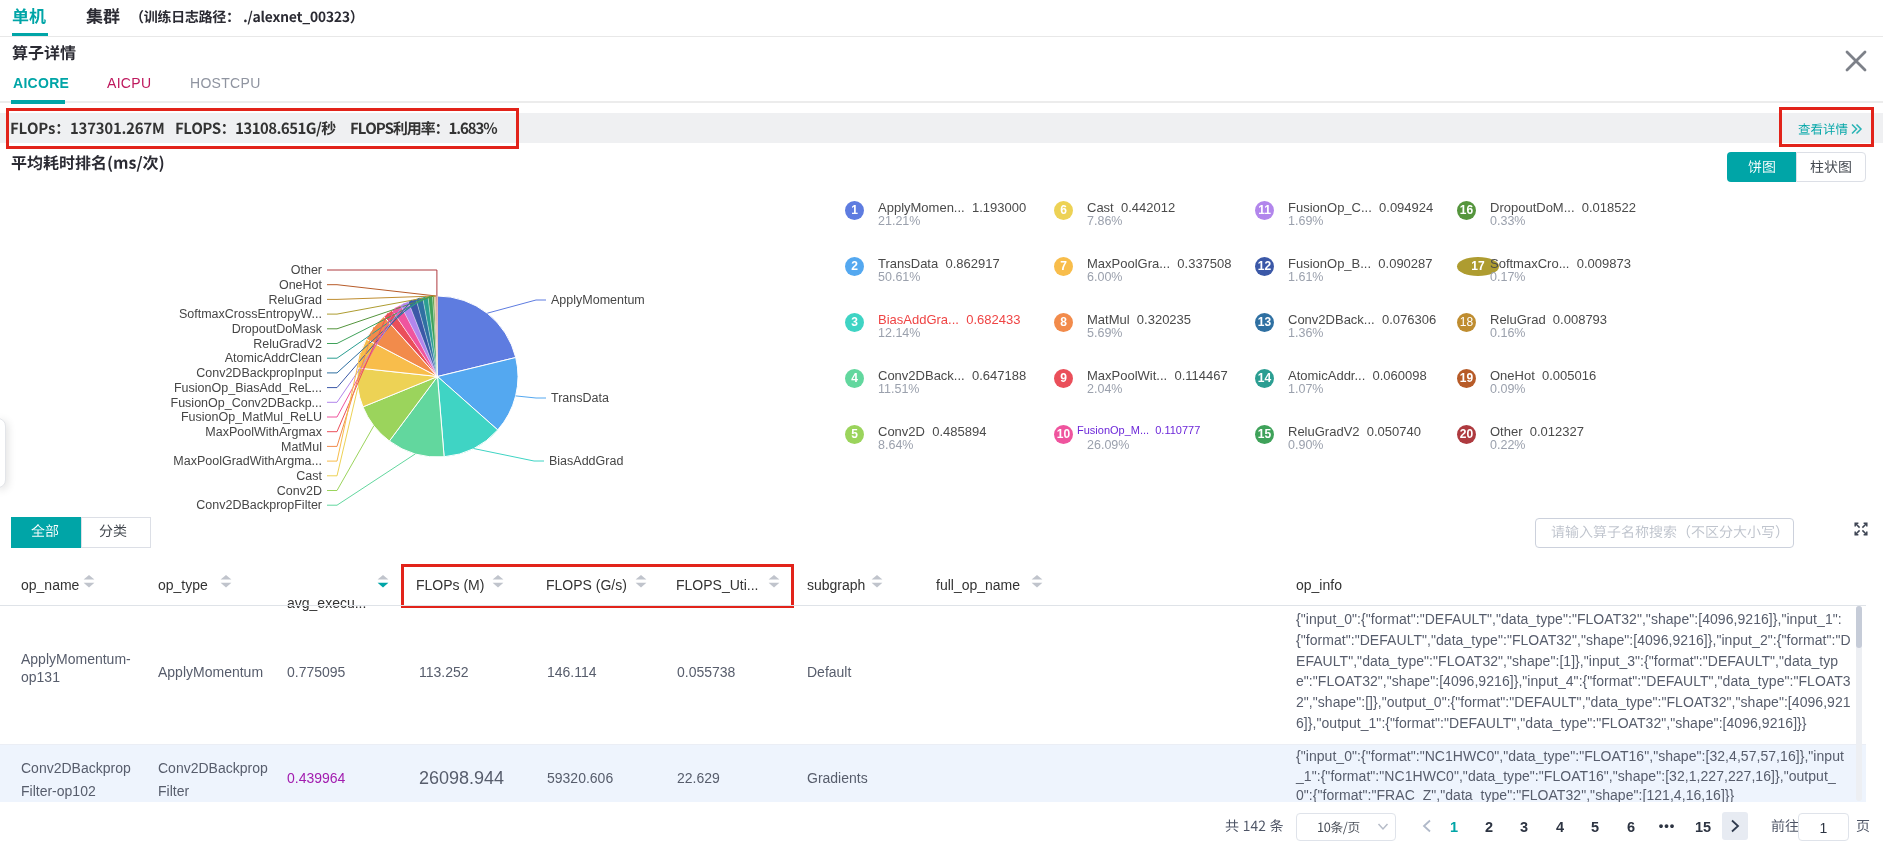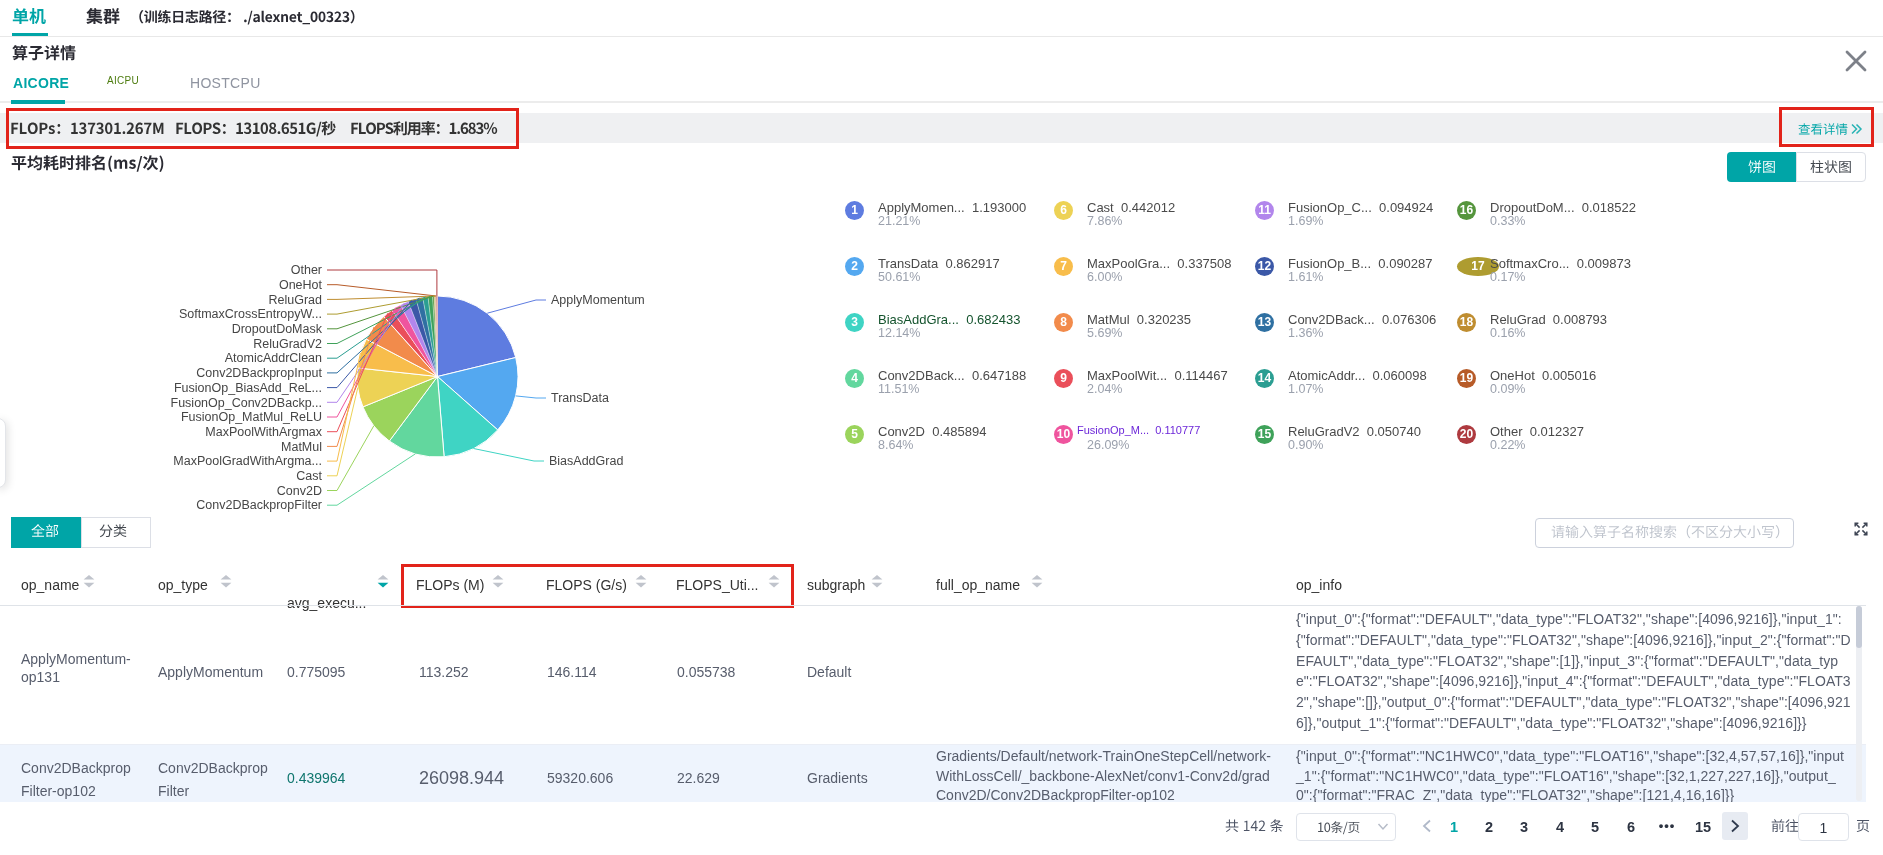--- a/index.html
+++ b/index.html
@@ -17,21 +17,21 @@
 <svg style="position:absolute;left:130px;top:10px;overflow:visible" width="235" height="18">
       <path transform="translate(0,12.0)" fill="#2b2b33" d="M9.3 -5.3C9.3 -2.3 10.5 -0.1 12.0 1.4L13.4 0.8C12.0 -0.7 10.9 -2.6 10.9 -5.3C10.9 -8.0 12.0 -9.9 13.4 -11.5L12.0 -12.0C10.5 -10.6 9.3 -8.3 9.3 -5.3Z M22.4 -10.7V-0.6H23.9V-10.7ZM25.2 -11.6V1.1H26.9V-11.6ZM14.7 -10.6C15.6 -10.0 16.7 -9.0 17.3 -8.4L18.4 -9.6C17.8 -10.2 16.6 -11.1 15.8 -11.8ZM14.2 -7.6V-6.0H15.8V-1.5C15.8 -0.8 15.4 -0.3 15.1 0.0C15.4 0.2 15.8 0.8 16.0 1.2C16.2 0.8 16.6 0.4 18.9 -1.7C18.7 -1.0 18.4 -0.3 18.0 0.3C18.5 0.5 19.2 0.9 19.6 1.2C21.0 -1.0 21.2 -3.9 21.2 -6.6V-11.5H19.5V-6.6C19.5 -5.0 19.4 -3.4 19.0 -1.9C18.8 -2.2 18.6 -2.8 18.4 -3.2L17.4 -2.3V-7.6Z M27.9 -1.1 28.3 0.6C29.5 0.1 30.9 -0.6 32.3 -1.3L32.1 -2.5C30.5 -2.0 28.9 -1.4 27.9 -1.1ZM38.2 -2.6C38.7 -1.6 39.3 -0.3 39.6 0.5L41.0 -0.2C40.7 -1.0 40.0 -2.3 39.5 -3.2ZM33.8 -3.2C33.4 -2.3 32.7 -1.0 31.9 -0.3C32.2 -0.0 32.8 0.4 33.1 0.6C33.9 -0.2 34.7 -1.6 35.3 -2.8ZM28.3 -5.8C28.5 -5.9 28.8 -6.0 29.8 -6.1C29.4 -5.4 29.1 -4.9 28.9 -4.7C28.5 -4.2 28.2 -3.9 27.9 -3.8C28.1 -3.4 28.3 -2.8 28.4 -2.4V-2.4L28.4 -2.4C28.7 -2.6 29.3 -2.8 32.3 -3.4C32.3 -3.8 32.3 -4.4 32.4 -4.8L30.5 -4.5C31.2 -5.6 32.0 -6.9 32.6 -8.1L31.2 -8.9C31.1 -8.4 30.8 -8.0 30.6 -7.5L29.7 -7.4C30.4 -8.6 31.0 -10.0 31.4 -11.3L29.9 -12.0C29.5 -10.4 28.8 -8.6 28.5 -8.1C28.2 -7.7 28.0 -7.4 27.7 -7.3C27.9 -6.9 28.2 -6.1 28.3 -5.8L28.3 -5.8ZM32.8 -8.0V-6.4H33.6L33.6 -6.2C33.3 -5.5 33.1 -5.1 32.8 -5.0C32.9 -4.6 33.2 -3.9 33.3 -3.6C33.4 -3.7 34.0 -3.8 34.6 -3.8H36.1V-0.5C36.1 -0.4 36.0 -0.3 35.8 -0.3C35.7 -0.3 35.0 -0.3 34.4 -0.3C34.6 0.1 34.8 0.8 34.9 1.2C35.9 1.2 36.6 1.2 37.1 0.9C37.6 0.7 37.7 0.3 37.7 -0.5V-3.8H40.3V-5.3H37.7V-8.0H35.7L36.0 -8.9H40.5V-10.5H36.4L36.7 -11.8L35.1 -12.0C35.0 -11.5 34.9 -11.0 34.8 -10.5H32.6V-8.9H34.4L34.1 -8.0ZM34.7 -5.3 35.2 -6.4H36.1V-5.3Z M45.0 -4.7H51.3V-1.5H45.0ZM45.0 -6.3V-9.4H51.3V-6.3ZM43.3 -11.0V1.1H45.0V0.2H51.3V1.1H53.1V-11.0Z M58.5 -3.7V-1.0C58.5 0.6 59.0 1.1 61.0 1.1C61.4 1.1 63.2 1.1 63.6 1.1C65.2 1.1 65.7 0.5 65.9 -1.4C65.4 -1.5 64.7 -1.7 64.4 -2.0C64.3 -0.6 64.2 -0.4 63.5 -0.4C63.0 -0.4 61.5 -0.4 61.1 -0.4C60.3 -0.4 60.2 -0.5 60.2 -1.0V-3.7ZM65.1 -3.1C65.7 -2.0 66.4 -0.4 66.7 0.5L68.3 -0.1C68.0 -1.1 67.2 -2.6 66.6 -3.7ZM56.6 -3.6C56.4 -2.5 56.0 -1.2 55.4 -0.3L56.9 0.5C57.5 -0.5 57.9 -1.9 58.2 -3.1ZM60.1 -4.3C61.2 -3.7 62.5 -2.6 63.1 -1.9L64.3 -3.0C63.7 -3.7 62.4 -4.6 61.4 -5.2H67.3V-6.8H62.7V-8.6H68.2V-10.2H62.7V-11.9H61.0V-10.2H55.6V-8.6H61.0V-6.8H56.5V-5.2H61.1Z M71.1 -9.9H73.0V-8.1H71.1ZM69.0 -0.9 69.3 0.7C70.9 0.4 73.0 -0.2 75.0 -0.6L74.8 -2.1L73.1 -1.8V-3.6H74.7V-4.0C74.9 -3.8 75.1 -3.4 75.2 -3.2L75.5 -3.4V1.2H77.1V0.7H79.7V1.2H81.3V-3.4L81.4 -3.4C81.6 -3.8 82.1 -4.5 82.4 -4.8C81.3 -5.2 80.3 -5.7 79.5 -6.4C80.3 -7.4 81.0 -8.7 81.4 -10.2L80.4 -10.6L80.1 -10.6H78.1C78.2 -10.9 78.4 -11.2 78.5 -11.5L76.9 -11.9C76.4 -10.4 75.6 -8.9 74.5 -7.9V-11.4H69.7V-6.7H71.7V-1.4L71.0 -1.3V-5.7H69.6V-1.0ZM77.1 -0.7V-2.6H79.7V-0.7ZM79.4 -9.1C79.1 -8.6 78.8 -8.0 78.4 -7.5C78.0 -8.0 77.6 -8.5 77.3 -8.9L77.4 -9.1ZM76.7 -4.0C77.3 -4.3 77.9 -4.8 78.4 -5.2C78.9 -4.8 79.5 -4.3 80.2 -4.0ZM77.4 -6.4C76.6 -5.7 75.7 -5.1 74.7 -4.6V-5.1H73.1V-6.7H74.5V-7.6C74.9 -7.4 75.4 -6.9 75.7 -6.7C76.0 -6.9 76.2 -7.3 76.5 -7.6C76.7 -7.2 77.0 -6.8 77.4 -6.4Z M85.7 -11.9C85.1 -10.9 83.8 -9.8 82.7 -9.1C83.0 -8.8 83.4 -8.1 83.6 -7.7C84.9 -8.6 86.3 -9.9 87.2 -11.2ZM87.8 -11.2V-9.7H92.5C91.1 -8.2 88.8 -6.9 86.6 -6.2C86.9 -5.9 87.4 -5.2 87.6 -4.8C89.0 -5.3 90.3 -6.0 91.6 -6.8C92.8 -6.2 94.2 -5.4 94.9 -4.9L95.8 -6.3C95.2 -6.7 94.0 -7.3 92.9 -7.8C93.8 -8.6 94.6 -9.5 95.2 -10.6L94.0 -11.3L93.7 -11.2ZM87.8 -4.7V-3.2H90.6V-0.6H87.1V0.9H95.8V-0.6H92.3V-3.2H95.0V-4.7ZM86.0 -8.8C85.2 -7.4 83.8 -6.1 82.6 -5.2C82.8 -4.8 83.3 -3.9 83.4 -3.5C83.7 -3.8 84.2 -4.1 84.5 -4.5V1.3H86.3V-6.4C86.7 -7.0 87.1 -7.6 87.5 -8.2Z M99.5 -6.6C100.3 -6.6 100.9 -7.1 100.9 -7.9C100.9 -8.7 100.3 -9.2 99.5 -9.2C98.8 -9.2 98.2 -8.7 98.2 -7.9C98.2 -7.1 98.8 -6.6 99.5 -6.6ZM99.5 0.1C100.3 0.1 100.9 -0.4 100.9 -1.2C100.9 -2.0 100.3 -2.5 99.5 -2.5C98.8 -2.5 98.2 -2.0 98.2 -1.2C98.2 -0.4 98.8 0.1 99.5 0.1Z M115.4 0.2C116.1 0.2 116.7 -0.4 116.7 -1.1C116.7 -1.9 116.1 -2.5 115.4 -2.5C114.7 -2.5 114.1 -1.9 114.1 -1.1C114.1 -0.4 114.7 0.2 115.4 0.2Z M117.6 2.5H119.0L122.4 -11.3H121.1Z M125.6 0.2C126.5 0.2 127.2 -0.2 127.9 -0.8H128.0L128.1 0.0H129.8V-4.6C129.8 -6.8 128.8 -8.0 126.8 -8.0C125.6 -8.0 124.4 -7.6 123.5 -7.0L124.3 -5.6C125.0 -6.1 125.7 -6.4 126.4 -6.4C127.4 -6.4 127.7 -5.8 127.8 -5.0C124.6 -4.7 123.2 -3.8 123.2 -2.1C123.2 -0.8 124.2 0.2 125.6 0.2ZM126.2 -1.4C125.6 -1.4 125.2 -1.7 125.2 -2.3C125.2 -3.0 125.8 -3.5 127.8 -3.8V-2.2C127.3 -1.7 126.8 -1.4 126.2 -1.4Z M133.6 0.2C134.1 0.2 134.4 0.1 134.6 0.0L134.4 -1.5C134.2 -1.5 134.2 -1.5 134.1 -1.5C133.9 -1.5 133.7 -1.6 133.7 -2.1V-11.2H131.6V-2.2C131.6 -0.7 132.1 0.2 133.6 0.2Z M139.2 0.2C140.1 0.2 141.1 -0.1 141.9 -0.7L141.2 -1.9C140.6 -1.6 140.1 -1.4 139.5 -1.4C138.3 -1.4 137.4 -2.1 137.3 -3.3H142.1C142.2 -3.5 142.2 -3.9 142.2 -4.3C142.2 -6.5 141.1 -8.0 138.9 -8.0C137.1 -8.0 135.3 -6.5 135.3 -3.9C135.3 -1.3 137.0 0.2 139.2 0.2ZM137.2 -4.7C137.4 -5.9 138.1 -6.4 139.0 -6.4C140.0 -6.4 140.4 -5.8 140.4 -4.7Z M142.7 0.0H144.9L145.6 -1.4C145.8 -1.9 146.0 -2.4 146.2 -2.8H146.3C146.6 -2.4 146.8 -1.9 147.1 -1.4L147.9 0.0H150.2L147.7 -3.9L150.0 -7.8H147.9L147.2 -6.5C147.0 -6.0 146.8 -5.6 146.6 -5.1H146.6C146.3 -5.6 146.1 -6.0 145.9 -6.5L145.1 -7.8H142.9L145.2 -4.1Z M151.2 0.0H153.3V-5.4C153.8 -6.0 154.3 -6.3 154.9 -6.3C155.7 -6.3 156.0 -5.9 156.0 -4.6V0.0H158.0V-4.9C158.0 -6.9 157.3 -8.0 155.6 -8.0C154.6 -8.0 153.8 -7.5 153.1 -6.8H153.0L152.9 -7.8H151.2Z M163.3 0.2C164.3 0.2 165.3 -0.1 166.0 -0.7L165.3 -1.9C164.8 -1.6 164.2 -1.4 163.6 -1.4C162.4 -1.4 161.6 -2.1 161.4 -3.3H166.2C166.3 -3.5 166.3 -3.9 166.3 -4.3C166.3 -6.5 165.2 -8.0 163.1 -8.0C161.2 -8.0 159.4 -6.5 159.4 -3.9C159.4 -1.3 161.1 0.2 163.3 0.2ZM161.4 -4.7C161.5 -5.9 162.3 -6.4 163.1 -6.4C164.1 -6.4 164.6 -5.8 164.6 -4.7Z M170.6 0.2C171.3 0.2 171.9 0.0 172.3 -0.1L171.9 -1.6C171.7 -1.5 171.4 -1.4 171.2 -1.4C170.5 -1.4 170.1 -1.8 170.1 -2.7V-6.2H172.0V-7.8H170.1V-10.0H168.4L168.2 -7.8L166.9 -7.7V-6.2H168.0V-2.7C168.0 -1.0 168.8 0.2 170.6 0.2Z M172.5 2.2H180.0V1.0H172.5Z M184.0 0.2C186.2 0.2 187.6 -1.7 187.6 -5.2C187.6 -8.8 186.2 -10.6 184.0 -10.6C181.9 -10.6 180.5 -8.8 180.5 -5.2C180.5 -1.7 181.9 0.2 184.0 0.2ZM184.0 -1.4C183.1 -1.4 182.5 -2.3 182.5 -5.2C182.5 -8.1 183.1 -9.0 184.0 -9.0C184.9 -9.0 185.6 -8.1 185.6 -5.2C185.6 -2.3 184.9 -1.4 184.0 -1.4Z M192.0 0.2C194.1 0.2 195.5 -1.7 195.5 -5.2C195.5 -8.8 194.1 -10.6 192.0 -10.6C189.9 -10.6 188.5 -8.8 188.5 -5.2C188.5 -1.7 189.9 0.2 192.0 0.2ZM192.0 -1.4C191.1 -1.4 190.5 -2.3 190.5 -5.2C190.5 -8.1 191.1 -9.0 192.0 -9.0C192.9 -9.0 193.6 -8.1 193.6 -5.2C193.6 -2.3 192.9 -1.4 192.0 -1.4Z M199.7 0.2C201.7 0.2 203.3 -0.9 203.3 -2.8C203.3 -4.2 202.5 -5.0 201.3 -5.4V-5.4C202.4 -5.9 203.0 -6.7 203.0 -7.8C203.0 -9.6 201.7 -10.6 199.7 -10.6C198.4 -10.6 197.4 -10.1 196.5 -9.3L197.6 -8.0C198.2 -8.6 198.8 -8.9 199.6 -8.9C200.4 -8.9 200.9 -8.5 200.9 -7.6C200.9 -6.7 200.3 -6.1 198.4 -6.1V-4.6C200.7 -4.6 201.3 -3.9 201.3 -2.9C201.3 -2.0 200.6 -1.5 199.5 -1.5C198.6 -1.5 197.8 -1.9 197.2 -2.5L196.2 -1.2C197.0 -0.4 198.1 0.2 199.7 0.2Z M204.5 0.0H211.4V-1.7H209.2C208.7 -1.7 208.0 -1.7 207.5 -1.6C209.3 -3.5 210.9 -5.5 210.9 -7.4C210.9 -9.3 209.6 -10.6 207.6 -10.6C206.2 -10.6 205.3 -10.0 204.3 -9.0L205.5 -7.9C206.0 -8.4 206.6 -8.9 207.4 -8.9C208.4 -8.9 208.9 -8.3 208.9 -7.3C208.9 -5.7 207.3 -3.7 204.5 -1.2Z M215.7 0.2C217.6 0.2 219.3 -0.9 219.3 -2.8C219.3 -4.2 218.4 -5.0 217.3 -5.4V-5.4C218.3 -5.9 219.0 -6.7 219.0 -7.8C219.0 -9.6 217.6 -10.6 215.6 -10.6C214.4 -10.6 213.4 -10.1 212.5 -9.3L213.6 -8.0C214.2 -8.6 214.8 -8.9 215.5 -8.9C216.4 -8.9 216.9 -8.5 216.9 -7.6C216.9 -6.7 216.3 -6.1 214.4 -6.1V-4.6C216.6 -4.6 217.2 -3.9 217.2 -2.9C217.2 -2.0 216.5 -1.5 215.5 -1.5C214.5 -1.5 213.8 -1.9 213.2 -2.5L212.2 -1.2C212.9 -0.4 214.0 0.2 215.7 0.2Z M224.5 -5.3C224.5 -8.3 223.3 -10.6 221.8 -12.0L220.4 -11.5C221.8 -9.9 222.9 -8.0 222.9 -5.3C222.9 -2.6 221.8 -0.7 220.4 0.8L221.8 1.4C223.3 -0.1 224.5 -2.3 224.5 -5.3Z"></path>
     </svg>
 <svg style="position:absolute;left:12px;top:45px;overflow:visible" width="66" height="20">
       <path transform="translate(0,13.8)" fill="#2b2b33" d="M4.6 -7.1H11.7V-6.5H4.6ZM4.6 -5.4H11.7V-4.8H4.6ZM4.6 -8.7H11.7V-8.1H4.6ZM9.3 -13.7C9.0 -12.8 8.4 -12.0 7.8 -11.3V-12.5H4.2L4.6 -13.2L2.8 -13.7C2.3 -12.5 1.3 -11.3 0.3 -10.5C0.8 -10.3 1.5 -9.8 1.9 -9.5C2.3 -9.9 2.8 -10.4 3.3 -11.0H3.6C3.8 -10.7 4.1 -10.2 4.2 -9.9H2.6V-3.7H4.6V-2.7H0.8V-1.2H4.0C3.5 -0.7 2.5 -0.3 1.0 0.0C1.4 0.4 1.9 1.0 2.2 1.4C4.7 0.8 5.8 -0.1 6.3 -1.2H9.9V1.4H11.9V-1.2H15.3V-2.7H11.9V-3.7H13.7V-9.9H12.3L13.4 -10.3C13.2 -10.5 13.1 -10.8 12.8 -11.0H15.2V-12.5H10.8C10.9 -12.8 11.0 -13.0 11.1 -13.3ZM9.9 -2.7H6.5V-3.7H9.9ZM8.4 -9.9H4.9L6.0 -10.2C5.9 -10.5 5.7 -10.8 5.6 -11.0H7.6C7.4 -10.9 7.2 -10.7 7.0 -10.6C7.4 -10.4 8.0 -10.1 8.4 -9.9ZM8.9 -9.9C9.2 -10.2 9.6 -10.6 9.9 -11.0H10.7C11.1 -10.7 11.4 -10.2 11.6 -9.9Z M23.1 -8.9V-6.7H16.7V-4.7H23.1V-0.9C23.1 -0.6 23.0 -0.5 22.6 -0.5C22.3 -0.5 21.0 -0.5 19.9 -0.6C20.2 -0.0 20.6 0.8 20.7 1.4C22.2 1.4 23.3 1.4 24.1 1.1C24.8 0.8 25.1 0.2 25.1 -0.8V-4.7H31.3V-6.7H25.1V-7.9C26.9 -8.9 28.9 -10.3 30.2 -11.6L28.8 -12.8L28.3 -12.7H18.3V-10.8H26.2C25.3 -10.1 24.1 -9.4 23.1 -8.9Z M33.4 -12.2C34.3 -11.4 35.4 -10.4 36.0 -9.6L37.3 -11.1C36.7 -11.7 35.5 -12.7 34.6 -13.4ZM44.8 -13.7C44.6 -12.7 44.1 -11.5 43.7 -10.6H41.0L42.2 -11.1C42.0 -11.8 41.4 -12.8 40.9 -13.6L39.2 -13.0C39.6 -12.2 40.0 -11.3 40.3 -10.6H38.4V-8.9H41.9V-7.3H38.9V-5.6H41.9V-4.0H38.0V-2.5C37.9 -2.8 37.8 -3.1 37.8 -3.3L36.5 -2.3V-8.7H32.5V-6.8H34.7V-1.8C34.7 -0.9 34.2 -0.3 33.9 0.0C34.2 0.3 34.7 0.9 34.8 1.3C35.1 0.9 35.6 0.5 38.4 -1.7L38.1 -2.2H41.9V1.4H43.8V-2.2H47.4V-4.0H43.8V-5.6H46.7V-7.3H43.8V-8.9H47.1V-10.6H45.6C46.0 -11.4 46.4 -12.2 46.8 -13.1Z M48.9 -10.4C48.8 -9.1 48.6 -7.3 48.3 -6.2L49.7 -5.7C50.0 -7.0 50.2 -8.9 50.3 -10.3ZM55.8 -3.0H60.6V-2.3H55.8ZM55.8 -4.4V-5.1H60.6V-4.4ZM50.3 -13.6V1.4H52.0V-10.3C52.3 -9.6 52.5 -9.0 52.6 -8.5L53.9 -9.1L53.9 -9.2H57.2V-8.5H52.9V-7.2H63.5V-8.5H59.1V-9.2H62.5V-10.5H59.1V-11.1H63.0V-12.5H59.1V-13.6H57.2V-12.5H53.4V-11.1H57.2V-10.5H53.9V-9.3C53.7 -9.9 53.3 -10.7 53.0 -11.4L52.0 -11.0V-13.6ZM54.0 -6.5V1.4H55.8V-1.0H60.6V-0.4C60.6 -0.2 60.5 -0.2 60.3 -0.2C60.1 -0.2 59.3 -0.2 58.7 -0.2C58.9 0.3 59.1 1.0 59.2 1.4C60.3 1.4 61.1 1.4 61.6 1.2C62.2 0.9 62.4 0.4 62.4 -0.4V-6.5Z"></path>
     </svg>
 <svg class="abs" style="left:1845px;top:50px" width="22" height="22">
       <path d="M2 2 L20 20 M20 2 L2 20" stroke="#7d8189" stroke-width="2.8" stroke-linecap="round"></path>
     </svg>
 <div class="t" style="left:13px;top:75px;font-size:14px;font-weight:bold;color:#00a5a7;letter-spacing:.3px">AICORE</div>
-<div class="t" style="left:107px;top:75px;font-size:10px;color:#4d7c0f;letter-spacing:.3px">AICPU</div>
+<div class="t" style="left:107px;top:75px;font-size:14px;color:#be185d;letter-spacing:.3px">AICPU</div>
 <div class="t" style="left:190px;top:75px;font-size:14px;color:#8f94a0;letter-spacing:.3px">HOSTCPU</div>
 <div class="abs" style="left:0;top:101px;width:1883px;height:2px;background:#ececec"></div>
 <div class="abs" style="left:11px;top:100px;width:54px;height:4px;background:#00a5a7"></div>
 <div class="abs" style="left:0;top:113px;width:1883px;height:30px;background:#eff0f2"></div>
 <svg style="position:absolute;left:10px;top:121px;overflow:visible" width="156" height="19">
       <path transform="translate(0,12.9)" fill="#333333" d="M1.4 0.0H3.6V-4.5H7.5V-6.4H3.6V-9.3H8.2V-11.1H1.4Z M9.9 0.0H16.6V-1.9H12.1V-11.1H9.9Z M22.7 0.2C25.7 0.2 27.7 -2.0 27.7 -5.6C27.7 -9.2 25.7 -11.3 22.7 -11.3C19.8 -11.3 17.8 -9.2 17.8 -5.6C17.8 -2.0 19.8 0.2 22.7 0.2ZM22.7 -1.7C21.1 -1.7 20.0 -3.2 20.0 -5.6C20.0 -8.0 21.1 -9.4 22.7 -9.4C24.4 -9.4 25.4 -8.0 25.4 -5.6C25.4 -3.2 24.4 -1.7 22.7 -1.7Z M29.6 0.0H31.8V-3.9H33.3C35.7 -3.9 37.6 -5.1 37.6 -7.6C37.6 -10.2 35.7 -11.1 33.3 -11.1H29.6ZM31.8 -5.7V-9.3H33.1C34.6 -9.3 35.4 -8.9 35.4 -7.6C35.4 -6.3 34.7 -5.7 33.2 -5.7Z M41.6 0.2C43.8 0.2 44.9 -1.0 44.9 -2.4C44.9 -4.0 43.7 -4.6 42.6 -5.0C41.7 -5.3 40.9 -5.5 40.9 -6.1C40.9 -6.6 41.3 -7.0 42.0 -7.0C42.7 -7.0 43.2 -6.7 43.9 -6.2L44.8 -7.6C44.1 -8.1 43.2 -8.6 42.0 -8.6C40.1 -8.6 38.9 -7.5 38.9 -6.0C38.9 -4.6 40.0 -4.0 41.1 -3.6C42.0 -3.2 42.9 -3.0 42.9 -2.3C42.9 -1.8 42.5 -1.4 41.6 -1.4C40.9 -1.4 40.1 -1.8 39.4 -2.4L38.4 -1.0C39.2 -0.3 40.5 0.2 41.6 0.2Z M48.9 -7.0C49.7 -7.0 50.3 -7.6 50.3 -8.4C50.3 -9.3 49.7 -9.9 48.9 -9.9C48.1 -9.9 47.5 -9.3 47.5 -8.4C47.5 -7.6 48.1 -7.0 48.9 -7.0ZM48.9 0.1C49.7 0.1 50.3 -0.5 50.3 -1.3C50.3 -2.1 49.7 -2.7 48.9 -2.7C48.1 -2.7 47.5 -2.1 47.5 -1.3C47.5 -0.5 48.1 0.1 48.9 0.1Z M61.2 0.0H67.8V-1.8H65.7V-11.1H64.1C63.4 -10.7 62.7 -10.4 61.5 -10.2V-8.8H63.6V-1.8H61.2Z M72.6 0.2C74.7 0.2 76.5 -1.0 76.5 -3.0C76.5 -4.5 75.6 -5.4 74.3 -5.7V-5.8C75.5 -6.3 76.2 -7.2 76.2 -8.4C76.2 -10.3 74.7 -11.3 72.6 -11.3C71.3 -11.3 70.2 -10.8 69.2 -10.0L70.4 -8.6C71.0 -9.2 71.7 -9.6 72.5 -9.6C73.4 -9.6 74.0 -9.1 74.0 -8.2C74.0 -7.2 73.3 -6.5 71.3 -6.5V-4.9C73.7 -4.9 74.3 -4.2 74.3 -3.1C74.3 -2.1 73.5 -1.6 72.4 -1.6C71.4 -1.6 70.6 -2.1 69.9 -2.7L68.9 -1.3C69.7 -0.4 70.9 0.2 72.6 0.2Z M79.9 0.0H82.1C82.3 -4.3 82.7 -6.6 85.3 -9.8V-11.1H77.9V-9.3H82.9C80.8 -6.3 80.1 -3.9 79.9 0.0Z M89.8 0.2C91.9 0.2 93.7 -1.0 93.7 -3.0C93.7 -4.5 92.8 -5.4 91.5 -5.7V-5.8C92.7 -6.3 93.4 -7.2 93.4 -8.4C93.4 -10.3 91.9 -11.3 89.8 -11.3C88.5 -11.3 87.4 -10.8 86.4 -10.0L87.6 -8.6C88.2 -9.2 88.9 -9.6 89.7 -9.6C90.6 -9.6 91.2 -9.1 91.2 -8.2C91.2 -7.2 90.5 -6.5 88.5 -6.5V-4.9C90.9 -4.9 91.5 -4.2 91.5 -3.1C91.5 -2.1 90.7 -1.6 89.6 -1.6C88.6 -1.6 87.8 -2.1 87.1 -2.7L86.1 -1.3C86.9 -0.4 88.1 0.2 89.8 0.2Z M98.7 0.2C101.0 0.2 102.5 -1.8 102.5 -5.6C102.5 -9.4 101.0 -11.3 98.7 -11.3C96.5 -11.3 95.0 -9.4 95.0 -5.6C95.0 -1.8 96.5 0.2 98.7 0.2ZM98.7 -1.5C97.8 -1.5 97.1 -2.5 97.1 -5.6C97.1 -8.7 97.8 -9.6 98.7 -9.6C99.7 -9.6 100.4 -8.7 100.4 -5.6C100.4 -2.5 99.7 -1.5 98.7 -1.5Z M104.2 0.0H110.8V-1.8H108.7V-11.1H107.1C106.4 -10.7 105.7 -10.4 104.5 -10.2V-8.8H106.6V-1.8H104.2Z M114.0 0.2C114.7 0.2 115.3 -0.4 115.3 -1.2C115.3 -2.1 114.7 -2.7 114.0 -2.7C113.2 -2.7 112.6 -2.1 112.6 -1.2C112.6 -0.4 113.2 0.2 114.0 0.2Z M116.8 0.0H124.2V-1.9H121.8C121.3 -1.9 120.6 -1.8 120.0 -1.7C122.0 -3.7 123.7 -5.9 123.7 -7.9C123.7 -10.0 122.3 -11.3 120.2 -11.3C118.7 -11.3 117.7 -10.7 116.7 -9.6L117.9 -8.4C118.5 -9.0 119.1 -9.6 119.9 -9.6C121.0 -9.6 121.6 -8.9 121.6 -7.8C121.6 -6.1 119.8 -4.0 116.8 -1.3Z M129.5 0.2C131.4 0.2 133.0 -1.2 133.0 -3.5C133.0 -5.9 131.6 -7.0 129.8 -7.0C129.1 -7.0 128.1 -6.6 127.5 -5.8C127.6 -8.6 128.6 -9.5 129.9 -9.5C130.6 -9.5 131.2 -9.2 131.6 -8.7L132.8 -10.0C132.1 -10.7 131.2 -11.3 129.8 -11.3C127.6 -11.3 125.5 -9.5 125.5 -5.4C125.5 -1.5 127.4 0.2 129.5 0.2ZM127.6 -4.3C128.1 -5.1 128.8 -5.4 129.4 -5.4C130.3 -5.4 131.0 -4.8 131.0 -3.5C131.0 -2.2 130.3 -1.5 129.4 -1.5C128.5 -1.5 127.8 -2.2 127.6 -4.3Z M136.1 0.0H138.4C138.6 -4.3 138.9 -6.6 141.5 -9.8V-11.1H134.1V-9.3H139.1C137.0 -6.3 136.3 -3.9 136.1 0.0Z M143.3 0.0H145.3V-4.6C145.3 -5.7 145.1 -7.2 145.0 -8.3H145.1L146.0 -5.7L147.7 -1.0H149.0L150.7 -5.7L151.6 -8.3H151.7C151.5 -7.2 151.4 -5.7 151.4 -4.6V0.0H153.4V-11.1H150.9L149.1 -5.9C148.8 -5.2 148.7 -4.5 148.4 -3.8H148.3C148.1 -4.5 147.9 -5.2 147.7 -5.9L145.8 -11.1H143.3Z"></path>
     </svg>
 <svg style="position:absolute;left:175px;top:121px;overflow:visible" width="162" height="19">
       <path transform="translate(0,12.9)" fill="#333333" d="M1.4 0.0H3.6V-4.5H7.5V-6.4H3.6V-9.3H8.2V-11.1H1.4Z M9.6 0.0H16.3V-1.9H11.8V-11.1H9.6Z M22.1 0.2C25.1 0.2 27.1 -2.0 27.1 -5.6C27.1 -9.2 25.1 -11.3 22.1 -11.3C19.2 -11.3 17.2 -9.2 17.2 -5.6C17.2 -2.0 19.2 0.2 22.1 0.2ZM22.1 -1.7C20.5 -1.7 19.4 -3.2 19.4 -5.6C19.4 -8.0 20.5 -9.4 22.1 -9.4C23.8 -9.4 24.8 -8.0 24.8 -5.6C24.8 -3.2 23.8 -1.7 22.1 -1.7Z M28.7 0.0H30.9V-3.9H32.4C34.8 -3.9 36.7 -5.1 36.7 -7.6C36.7 -10.2 34.8 -11.1 32.4 -11.1H28.7ZM30.9 -5.7V-9.3H32.2C33.7 -9.3 34.5 -8.9 34.5 -7.6C34.5 -6.3 33.8 -5.7 32.3 -5.7Z M41.5 0.2C44.0 0.2 45.6 -1.3 45.6 -3.1C45.6 -4.8 44.7 -5.6 43.3 -6.2L41.9 -6.8C40.9 -7.2 40.1 -7.4 40.1 -8.2C40.1 -9.0 40.7 -9.4 41.7 -9.4C42.6 -9.4 43.4 -9.1 44.1 -8.5L45.2 -9.9C44.3 -10.8 43.0 -11.3 41.7 -11.3C39.5 -11.3 37.9 -9.9 37.9 -8.1C37.9 -6.5 39.0 -5.6 40.1 -5.1L41.6 -4.5C42.6 -4.1 43.3 -3.8 43.3 -3.0C43.3 -2.2 42.7 -1.7 41.5 -1.7C40.5 -1.7 39.5 -2.2 38.7 -2.9L37.4 -1.4C38.5 -0.4 40.0 0.2 41.5 0.2Z M49.4 -7.0C50.2 -7.0 50.8 -7.6 50.8 -8.4C50.8 -9.3 50.2 -9.9 49.4 -9.9C48.6 -9.9 47.9 -9.3 47.9 -8.4C47.9 -7.6 48.6 -7.0 49.4 -7.0ZM49.4 0.1C50.2 0.1 50.8 -0.5 50.8 -1.3C50.8 -2.1 50.2 -2.7 49.4 -2.7C48.6 -2.7 47.9 -2.1 47.9 -1.3C47.9 -0.5 48.6 0.1 49.4 0.1Z M61.3 0.0H68.0V-1.8H65.9V-11.1H64.2C63.5 -10.7 62.8 -10.4 61.7 -10.2V-8.8H63.7V-1.8H61.3Z M72.5 0.2C74.6 0.2 76.4 -1.0 76.4 -3.0C76.4 -4.5 75.4 -5.4 74.2 -5.7V-5.8C75.3 -6.3 76.0 -7.2 76.0 -8.4C76.0 -10.3 74.6 -11.3 72.4 -11.3C71.1 -11.3 70.0 -10.8 69.1 -10.0L70.2 -8.6C70.9 -9.2 71.5 -9.6 72.3 -9.6C73.2 -9.6 73.8 -9.1 73.8 -8.2C73.8 -7.2 73.1 -6.5 71.1 -6.5V-4.9C73.5 -4.9 74.2 -4.2 74.2 -3.1C74.2 -2.1 73.4 -1.6 72.3 -1.6C71.2 -1.6 70.4 -2.1 69.8 -2.7L68.8 -1.3C69.5 -0.4 70.7 0.2 72.5 0.2Z M77.9 0.0H84.6V-1.8H82.5V-11.1H80.8C80.1 -10.7 79.4 -10.4 78.3 -10.2V-8.8H80.3V-1.8H77.9Z M89.4 0.2C91.6 0.2 93.1 -1.8 93.1 -5.6C93.1 -9.4 91.6 -11.3 89.4 -11.3C87.1 -11.3 85.6 -9.4 85.6 -5.6C85.6 -1.8 87.1 0.2 89.4 0.2ZM89.4 -1.5C88.4 -1.5 87.7 -2.5 87.7 -5.6C87.7 -8.7 88.4 -9.6 89.4 -9.6C90.3 -9.6 91.0 -8.7 91.0 -5.6C91.0 -2.5 90.3 -1.5 89.4 -1.5Z M97.7 0.2C99.9 0.2 101.4 -1.1 101.4 -2.8C101.4 -4.3 100.6 -5.2 99.5 -5.7V-5.8C100.3 -6.3 101.0 -7.2 101.0 -8.3C101.0 -10.1 99.7 -11.3 97.7 -11.3C95.8 -11.3 94.4 -10.2 94.4 -8.4C94.4 -7.2 95.0 -6.3 95.9 -5.7V-5.7C94.8 -5.1 94.0 -4.2 94.0 -2.8C94.0 -1.0 95.5 0.2 97.7 0.2ZM98.4 -6.3C97.2 -6.8 96.3 -7.3 96.3 -8.4C96.3 -9.3 96.9 -9.8 97.7 -9.8C98.6 -9.8 99.2 -9.1 99.2 -8.2C99.2 -7.5 98.9 -6.9 98.4 -6.3ZM97.7 -1.3C96.7 -1.3 95.9 -2.0 95.9 -3.0C95.9 -3.8 96.3 -4.6 96.9 -5.1C98.3 -4.5 99.4 -4.0 99.4 -2.8C99.4 -1.9 98.7 -1.3 97.7 -1.3Z M104.0 0.2C104.8 0.2 105.4 -0.4 105.4 -1.2C105.4 -2.1 104.8 -2.7 104.0 -2.7C103.2 -2.7 102.6 -2.1 102.6 -1.2C102.6 -0.4 103.2 0.2 104.0 0.2Z M110.6 0.2C112.5 0.2 114.1 -1.2 114.1 -3.5C114.1 -5.9 112.8 -7.0 110.9 -7.0C110.2 -7.0 109.3 -6.6 108.6 -5.8C108.7 -8.6 109.8 -9.5 111.1 -9.5C111.7 -9.5 112.4 -9.2 112.8 -8.7L113.9 -10.0C113.3 -10.7 112.3 -11.3 110.9 -11.3C108.7 -11.3 106.6 -9.5 106.6 -5.4C106.6 -1.5 108.5 0.2 110.6 0.2ZM108.7 -4.3C109.2 -5.1 109.9 -5.4 110.5 -5.4C111.5 -5.4 112.1 -4.8 112.1 -3.5C112.1 -2.2 111.4 -1.5 110.6 -1.5C109.6 -1.5 108.9 -2.2 108.7 -4.3Z M118.3 0.2C120.4 0.2 122.2 -1.2 122.2 -3.7C122.2 -6.1 120.7 -7.2 118.8 -7.2C118.3 -7.2 117.9 -7.1 117.5 -6.9L117.7 -9.3H121.7V-11.1H115.8L115.5 -5.7L116.5 -5.1C117.1 -5.5 117.5 -5.6 118.1 -5.6C119.2 -5.6 120.0 -4.9 120.0 -3.6C120.0 -2.3 119.2 -1.6 118.0 -1.6C117.0 -1.6 116.2 -2.1 115.6 -2.7L114.6 -1.3C115.4 -0.5 116.6 0.2 118.3 0.2Z M123.7 0.0H130.4V-1.8H128.3V-11.1H126.7C126.0 -10.7 125.2 -10.4 124.1 -10.2V-8.8H126.1V-1.8H123.7Z M136.9 0.2C138.4 0.2 139.8 -0.4 140.5 -1.1V-6.1H136.6V-4.3H138.5V-2.1C138.2 -1.9 137.7 -1.7 137.2 -1.7C135.0 -1.7 133.9 -3.2 133.9 -5.6C133.9 -8.0 135.1 -9.4 137.0 -9.4C138.0 -9.4 138.6 -9.0 139.2 -8.5L140.4 -9.9C139.6 -10.6 138.5 -11.3 136.9 -11.3C134.0 -11.3 131.6 -9.2 131.6 -5.5C131.6 -1.8 133.9 0.2 136.9 0.2Z M141.2 2.7H142.7L146.4 -12.1H144.9Z M153.4 -10.2C153.2 -8.6 152.9 -6.9 152.4 -5.8C152.8 -5.7 153.6 -5.3 153.9 -5.1C154.4 -6.3 154.8 -8.1 155.0 -9.9ZM157.7 -10.0C158.3 -8.7 158.9 -6.9 159.1 -5.8L160.8 -6.4C160.5 -7.5 159.9 -9.2 159.3 -10.5ZM158.6 -5.4C157.6 -2.3 155.2 -1.0 151.6 -0.4C152.0 0.1 152.4 0.8 152.5 1.3C156.6 0.4 159.1 -1.3 160.3 -4.9ZM155.6 -12.7V-3.4H157.3V-12.7ZM151.7 -12.6C150.4 -12.1 148.6 -11.6 146.8 -11.4C147.0 -11.0 147.3 -10.4 147.3 -10.0C147.9 -10.0 148.4 -10.1 149.0 -10.2V-8.5H146.7V-6.9H148.8C148.2 -5.4 147.4 -3.8 146.5 -2.8C146.8 -2.4 147.2 -1.6 147.4 -1.1C148.0 -1.8 148.5 -2.9 149.0 -4.0V1.3H150.8V-4.7C151.1 -4.1 151.5 -3.5 151.6 -3.1L152.7 -4.5C152.4 -4.9 151.2 -6.2 150.8 -6.6V-6.9H152.6V-8.5H150.8V-10.6C151.5 -10.7 152.1 -10.9 152.7 -11.1Z"></path>
     </svg>
@@ -123,21 +123,21 @@
       <polyline points="473.5,448.5 534,461 544,461" fill="none" stroke="#3fd4c4" stroke-width="1"></polyline>
       <text x="549" y="465.2" font-size="12.5" fill="#464646" font-family="Liberation Sans">BiasAddGrad</text>
     </svg>
 <div class="abs" style="left:845px;top:201px;width:19px;height:19px;border-radius:50%;background:#5e7ce0;color:#fff;font-size:12px;font-weight:bold;text-align:center;line-height:19px">1</div>
     <div class="t" style="left:878px;top:200px;font-size:13px;color:#4a4a4a">ApplyMomen...&nbsp;&nbsp;1.193000</div>
     <div class="t" style="left:878px;top:214px;font-size:12.5px;color:#9ba1ad">21.21%</div>
     <div class="abs" style="left:845px;top:257px;width:19px;height:19px;border-radius:50%;background:#54a8f0;color:#fff;font-size:12px;font-weight:bold;text-align:center;line-height:19px">2</div>
     <div class="t" style="left:878px;top:256px;font-size:13px;color:#4a4a4a">TransData&nbsp;&nbsp;0.862917</div>
     <div class="t" style="left:878px;top:270px;font-size:12.5px;color:#9ba1ad">50.61%</div>
     <div class="abs" style="left:845px;top:313px;width:19px;height:19px;border-radius:50%;background:#3fd4c4;color:#fff;font-size:12px;font-weight:bold;text-align:center;line-height:19px">3</div>
-    <div class="t" style="left:878px;top:312px;font-size:13px;color:#14532d">BiasAddGra...&nbsp;&nbsp;0.682433</div>
+    <div class="t" style="left:878px;top:312px;font-size:13px;color:#ef4444">BiasAddGra...&nbsp;&nbsp;0.682433</div>
     <div class="t" style="left:878px;top:326px;font-size:12.5px;color:#9ba1ad">12.14%</div>
     <div class="abs" style="left:845px;top:369px;width:19px;height:19px;border-radius:50%;background:#62d79e;color:#fff;font-size:12px;font-weight:bold;text-align:center;line-height:19px">4</div>
     <div class="t" style="left:878px;top:368px;font-size:13px;color:#4a4a4a">Conv2DBack...&nbsp;&nbsp;0.647188</div>
     <div class="t" style="left:878px;top:382px;font-size:12.5px;color:#9ba1ad">11.51%</div>
     <div class="abs" style="left:845px;top:425px;width:19px;height:19px;border-radius:50%;background:#9bd45c;color:#fff;font-size:12px;font-weight:bold;text-align:center;line-height:19px">5</div>
     <div class="t" style="left:878px;top:424px;font-size:13px;color:#4a4a4a">Conv2D&nbsp;&nbsp;0.485894</div>
     <div class="t" style="left:878px;top:438px;font-size:12.5px;color:#9ba1ad">8.64%</div>
     <div class="abs" style="left:1054px;top:201px;width:19px;height:19px;border-radius:50%;background:#edd255;color:#fff;font-size:12px;font-weight:bold;text-align:center;line-height:19px">6</div>
     <div class="t" style="left:1087px;top:200px;font-size:13px;color:#4a4a4a">Cast&nbsp;&nbsp;0.442012</div>
     <div class="t" style="left:1087px;top:214px;font-size:12.5px;color:#9ba1ad">7.86%</div>
@@ -167,21 +167,21 @@
     <div class="t" style="left:1288px;top:382px;font-size:12.5px;color:#9ba1ad">1.07%</div>
     <div class="abs" style="left:1255px;top:425px;width:19px;height:19px;border-radius:50%;background:#3fa25a;color:#fff;font-size:12px;font-weight:bold;text-align:center;line-height:19px">15</div>
     <div class="t" style="left:1288px;top:424px;font-size:13px;color:#4a4a4a">ReluGradV2&nbsp;&nbsp;0.050740</div>
     <div class="t" style="left:1288px;top:438px;font-size:12.5px;color:#9ba1ad">0.90%</div>
     <div class="abs" style="left:1457px;top:201px;width:19px;height:19px;border-radius:50%;background:#55953d;color:#fff;font-size:12px;font-weight:bold;text-align:center;line-height:19px">16</div>
     <div class="t" style="left:1490px;top:200px;font-size:13px;color:#4a4a4a">DropoutDoM...&nbsp;&nbsp;0.018522</div>
     <div class="t" style="left:1490px;top:214px;font-size:12.5px;color:#9ba1ad">0.33%</div>
     <div class="abs" style="left:1457px;top:257px;width:42px;height:19px;border-radius:50%;background:#ae9c30;color:#fff;font-size:12px;font-weight:bold;text-align:center;line-height:19px">17</div>
     <div class="t" style="left:1490px;top:256px;font-size:13px;color:#4a4a4a">SoftmaxCro...&nbsp;&nbsp;0.009873</div>
     <div class="t" style="left:1490px;top:270px;font-size:12.5px;color:#9ba1ad">0.17%</div>
-    <div class="abs" style="left:1457px;top:313px;width:19px;height:19px;border-radius:50%;background:#bf8d30;color:#fff;font-size:12px;font-weight:bold;text-align:center;line-height:19px">18</div>
+    <div class="abs" style="left:1457px;top:313px;width:19px;height:19px;border-radius:50%;background:#bf8d30;color:#fff;font-size:12px;font-weight:normal;text-align:center;line-height:19px">18</div>
     <div class="t" style="left:1490px;top:312px;font-size:13px;color:#4a4a4a">ReluGrad&nbsp;&nbsp;0.008793</div>
     <div class="t" style="left:1490px;top:326px;font-size:12.5px;color:#9ba1ad">0.16%</div>
     <div class="abs" style="left:1457px;top:369px;width:19px;height:19px;border-radius:50%;background:#b75b28;color:#fff;font-size:12px;font-weight:bold;text-align:center;line-height:19px">19</div>
     <div class="t" style="left:1490px;top:368px;font-size:13px;color:#4a4a4a">OneHot&nbsp;&nbsp;0.005016</div>
     <div class="t" style="left:1490px;top:382px;font-size:12.5px;color:#9ba1ad">0.09%</div>
     <div class="abs" style="left:1457px;top:425px;width:19px;height:19px;border-radius:50%;background:#ae3a3f;color:#fff;font-size:12px;font-weight:bold;text-align:center;line-height:19px">20</div>
     <div class="t" style="left:1490px;top:424px;font-size:13px;color:#4a4a4a">Other&nbsp;&nbsp;0.012327</div>
     <div class="t" style="left:1490px;top:438px;font-size:12.5px;color:#9ba1ad">0.22%</div>
 <div class="abs" style="left:11px;top:517px;width:70px;height:31px;background:#00a5a7"></div>
 <svg style="position:absolute;left:31px;top:524px;overflow:visible" width="30" height="18">
@@ -251,26 +251,25 @@
 <div class="abs" style="left:21px;top:44px;font-size:14px;line-height:18px;color:#575d6c;letter-spacing:0px;white-space:nowrap">ApplyMomentum-<br>op131</div>
 <div class="abs" style="left:158px;top:57px;font-size:14px;line-height:19.5px;color:#575d6c;letter-spacing:0px;white-space:nowrap">ApplyMomentum</div>
 <div class="abs" style="left:287px;top:57px;font-size:14px;line-height:19.5px;color:#575d6c;letter-spacing:0px;white-space:nowrap">0.775095</div>
 <div class="abs" style="left:419px;top:57px;font-size:14px;line-height:19.5px;color:#575d6c;letter-spacing:0px;white-space:nowrap">113.252</div>
 <div class="abs" style="left:547px;top:57px;font-size:14px;line-height:19.5px;color:#575d6c;letter-spacing:0px;white-space:nowrap">146.114</div>
 <div class="abs" style="left:677px;top:57px;font-size:14px;line-height:19.5px;color:#575d6c;letter-spacing:0px;white-space:nowrap">0.055738</div>
 <div class="abs" style="left:807px;top:57px;font-size:14px;line-height:19.5px;color:#575d6c;letter-spacing:0px;white-space:nowrap">Default</div>
 <div class="abs" style="left:1296px;top:3px;font-size:14px;line-height:20.8px;color:#575d6c;letter-spacing:0.05px;white-space:nowrap">{"input_0":{"format":"DEFAULT","data_type":"FLOAT32","shape":[4096,9216]},"input_1":<br>{"format":"DEFAULT","data_type":"FLOAT32","shape":[4096,9216]},"input_2":{"format":"D<br>EFAULT","data_type":"FLOAT32","shape":[1]},"input_3":{"format":"DEFAULT","data_typ<br>e":"FLOAT32","shape":[4096,9216]},"input_4":{"format":"DEFAULT","data_type":"FLOAT3<br>2","shape":[]},"output_0":{"format":"DEFAULT","data_type":"FLOAT32","shape":[4096,921<br>6]},"output_1":{"format":"DEFAULT","data_type":"FLOAT32","shape":[4096,9216]}}</div>
 <div class="abs" style="left:21px;top:151px;font-size:14px;line-height:22.5px;color:#575d6c;letter-spacing:0px;white-space:nowrap">Conv2DBackprop<br>Filter-op102</div>
 <div class="abs" style="left:158px;top:151px;font-size:14px;line-height:22.5px;color:#575d6c;letter-spacing:0px;white-space:nowrap">Conv2DBackprop<br>Filter</div>
-<div class="abs" style="left:287px;top:163px;font-size:14px;line-height:19.5px;color:#0f766e;letter-spacing:0px;white-space:nowrap">0.439964</div>
+<div class="abs" style="left:287px;top:163px;font-size:14px;line-height:19.5px;color:#a21caf;letter-spacing:0px;white-space:nowrap">0.439964</div>
 <div class="abs" style="left:419px;top:163px;font-size:18px;line-height:19.5px;color:#575d6c;letter-spacing:0px;white-space:nowrap">26098.944</div>
 <div class="abs" style="left:547px;top:163px;font-size:14px;line-height:19.5px;color:#575d6c;letter-spacing:0px;white-space:nowrap">59320.606</div>
 <div class="abs" style="left:677px;top:163px;font-size:14px;line-height:19.5px;color:#575d6c;letter-spacing:0px;white-space:nowrap">22.629</div>
 <div class="abs" style="left:807px;top:163px;font-size:14px;line-height:19.5px;color:#575d6c;letter-spacing:0px;white-space:nowrap">Gradients</div>
-<div class="abs" style="left:936px;top:141px;font-size:14px;line-height:19.7px;color:#575d6c;letter-spacing:0px;white-space:nowrap">Gradients/Default/network-TrainOneStepCell/network-<br>WithLossCell/_backbone-AlexNet/conv1-Conv2d/grad<br>Conv2D/Conv2DBackpropFilter-op102</div>
 <div class="abs" style="left:1296px;top:141px;font-size:14px;line-height:19.7px;color:#575d6c;letter-spacing:0.05px;white-space:nowrap">{"input_0":{"format":"NC1HWC0","data_type":"FLOAT16","shape":[32,4,57,57,16]},"input<br>_1":{"format":"NC1HWC0","data_type":"FLOAT16","shape":[32,1,227,227,16]},"output_<br>0":{"format":"FRAC_Z","data_type":"FLOAT32","shape":[121,4,16,16]}}</div>
 </div>
 <div class="abs" style="left:1856px;top:606px;width:6px;height:195px;background:#edeff3;border-radius:3px"></div>
 <div class="abs" style="left:1856px;top:606px;width:6px;height:42px;background:#c6ccd8;border-radius:3px"></div>
 <svg style="position:absolute;left:1225px;top:819px;overflow:visible" width="60" height="18">
       <path transform="translate(0,12.0)" fill="#4e5566" d="M8.2 -2.1C9.5 -1.1 11.3 0.3 12.1 1.1L13.1 0.5C12.2 -0.4 10.4 -1.7 9.1 -2.6ZM4.6 -2.6C3.8 -1.6 2.2 -0.4 0.9 0.4C1.1 0.6 1.5 0.9 1.7 1.1C3.1 0.3 4.7 -1.0 5.7 -2.2ZM1.2 -8.8V-7.8H3.9V-4.5H0.7V-3.4H13.4V-4.5H10.1V-7.8H12.9V-8.8H10.1V-11.6H9.0V-8.8H5.0V-11.6H3.9V-8.8ZM5.0 -4.5V-7.8H9.0V-4.5Z M18.9 0.0H24.5V-1.1H22.4V-10.3H21.5C20.9 -9.9 20.2 -9.7 19.3 -9.5V-8.7H21.2V-1.1H18.9Z M30.2 0.0H31.4V-2.8H32.7V-3.9H31.4V-10.3H30.0L25.7 -3.7V-2.8H30.2ZM30.2 -3.9H27.0L29.4 -7.4C29.7 -7.9 29.9 -8.4 30.2 -8.9H30.2C30.2 -8.3 30.2 -7.5 30.2 -7.0Z M33.8 0.0H40.2V-1.1H37.4C36.9 -1.1 36.3 -1.1 35.7 -1.0C38.1 -3.3 39.8 -5.4 39.8 -7.4C39.8 -9.3 38.6 -10.4 36.8 -10.4C35.5 -10.4 34.6 -9.9 33.7 -8.9L34.5 -8.2C35.1 -8.9 35.8 -9.4 36.6 -9.4C37.9 -9.4 38.5 -8.6 38.5 -7.4C38.5 -5.6 37.0 -3.6 33.8 -0.8Z M48.8 -2.5C48.1 -1.7 46.9 -0.7 45.9 -0.1C46.2 0.0 46.5 0.4 46.6 0.6C47.6 -0.0 48.9 -1.2 49.6 -2.2ZM53.4 -2.0C54.4 -1.2 55.5 -0.1 56.0 0.7L56.8 0.1C56.3 -0.7 55.1 -1.8 54.2 -2.6ZM53.9 -9.6C53.3 -8.8 52.5 -8.2 51.6 -7.7C50.7 -8.2 50.0 -8.8 49.4 -9.5L49.5 -9.6ZM49.9 -11.8C49.2 -10.5 47.7 -9.1 45.6 -8.1C45.9 -7.9 46.2 -7.5 46.4 -7.3C47.3 -7.8 48.0 -8.3 48.7 -8.9C49.3 -8.2 49.9 -7.6 50.6 -7.2C48.9 -6.4 47.0 -5.9 45.1 -5.6C45.3 -5.3 45.5 -4.9 45.6 -4.6C47.7 -5.0 49.8 -5.6 51.6 -6.6C53.3 -5.7 55.3 -5.1 57.5 -4.7C57.6 -5.0 57.9 -5.5 58.1 -5.7C56.1 -5.9 54.2 -6.4 52.6 -7.1C53.8 -7.9 54.9 -8.9 55.5 -10.1L54.8 -10.5L54.6 -10.5H50.3C50.6 -10.8 50.8 -11.2 51.0 -11.6ZM51.0 -5.5V-4.0H46.6V-3.1H51.0V-0.0C51.0 0.1 51.0 0.2 50.8 0.2C50.7 0.2 50.1 0.2 49.6 0.1C49.7 0.4 49.9 0.8 49.9 1.1C50.7 1.1 51.3 1.1 51.6 0.9C52.0 0.8 52.1 0.5 52.1 -0.0V-3.1H56.5V-4.0H52.1V-5.5Z"></path>
     </svg>
 <div class="abs" style="left:1296px;top:813px;width:100px;height:28px;background:#fff;border:1px solid #dfe3ea;border-radius:4px"></div>
 <svg style="position:absolute;left:1317px;top:821px;overflow:visible" width="44" height="16">
       <path transform="translate(0,11.0)" fill="#4b5059" d="M1.1 0.0H6.3V-1.0H4.4V-9.4H3.5C3.0 -9.1 2.4 -8.9 1.5 -8.7V-8.0H3.2V-1.0H1.1Z M10.3 0.2C12.0 0.2 13.2 -1.4 13.2 -4.7C13.2 -8.0 12.0 -9.5 10.3 -9.5C8.5 -9.5 7.3 -8.0 7.3 -4.7C7.3 -1.4 8.5 0.2 10.3 0.2ZM10.3 -0.8C9.2 -0.8 8.5 -2.0 8.5 -4.7C8.5 -7.5 9.2 -8.6 10.3 -8.6C11.3 -8.6 12.1 -7.5 12.1 -4.7C12.1 -2.0 11.3 -0.8 10.3 -0.8Z M17.2 -2.3C16.6 -1.5 15.5 -0.6 14.6 -0.1C14.8 0.0 15.1 0.3 15.3 0.6C16.1 -0.0 17.3 -1.1 18.0 -2.0ZM21.5 -1.9C22.4 -1.1 23.4 -0.1 23.9 0.6L24.6 0.1C24.1 -0.6 23.0 -1.7 22.2 -2.4ZM21.9 -8.7C21.4 -8.1 20.7 -7.5 19.8 -7.0C19.0 -7.5 18.3 -8.0 17.8 -8.7L17.9 -8.7ZM18.2 -10.8C17.6 -9.6 16.3 -8.3 14.4 -7.4C14.6 -7.2 14.9 -6.9 15.0 -6.7C15.9 -7.1 16.6 -7.6 17.2 -8.1C17.7 -7.5 18.3 -7.0 18.9 -6.5C17.4 -5.8 15.6 -5.4 13.9 -5.1C14.0 -4.9 14.2 -4.5 14.3 -4.2C16.2 -4.6 18.2 -5.1 19.8 -6.0C21.4 -5.2 23.2 -4.6 25.2 -4.3C25.3 -4.6 25.5 -5.0 25.7 -5.2C23.9 -5.4 22.2 -5.9 20.8 -6.5C21.9 -7.2 22.8 -8.1 23.4 -9.2L22.8 -9.6L22.6 -9.6H18.6C18.9 -9.9 19.1 -10.2 19.3 -10.6ZM19.3 -5.0V-3.7H15.3V-2.8H19.3V-0.0C19.3 0.1 19.3 0.1 19.1 0.1C19.0 0.2 18.5 0.2 18.0 0.1C18.1 0.4 18.2 0.7 18.3 1.0C19.0 1.0 19.5 1.0 19.8 0.8C20.2 0.7 20.3 0.4 20.3 -0.0V-2.8H24.3V-3.7H20.3V-5.0Z M25.9 2.3H26.8L30.6 -10.2H29.8Z M36.4 -5.9V-3.6C36.4 -2.2 35.8 -0.7 31.1 0.2C31.3 0.4 31.5 0.8 31.7 1.0C36.6 -0.1 37.4 -1.8 37.4 -3.6V-5.9ZM37.4 -1.4C38.9 -0.7 40.8 0.3 41.8 1.1L42.4 0.3C41.4 -0.4 39.4 -1.4 38.0 -2.1ZM32.6 -7.6V-1.6H33.6V-6.7H40.2V-1.7H41.2V-7.6H36.5C36.8 -8.1 37.0 -8.6 37.3 -9.2H42.4V-10.0H31.4V-9.2H36.2C36.0 -8.7 35.8 -8.1 35.6 -7.6Z"></path>

